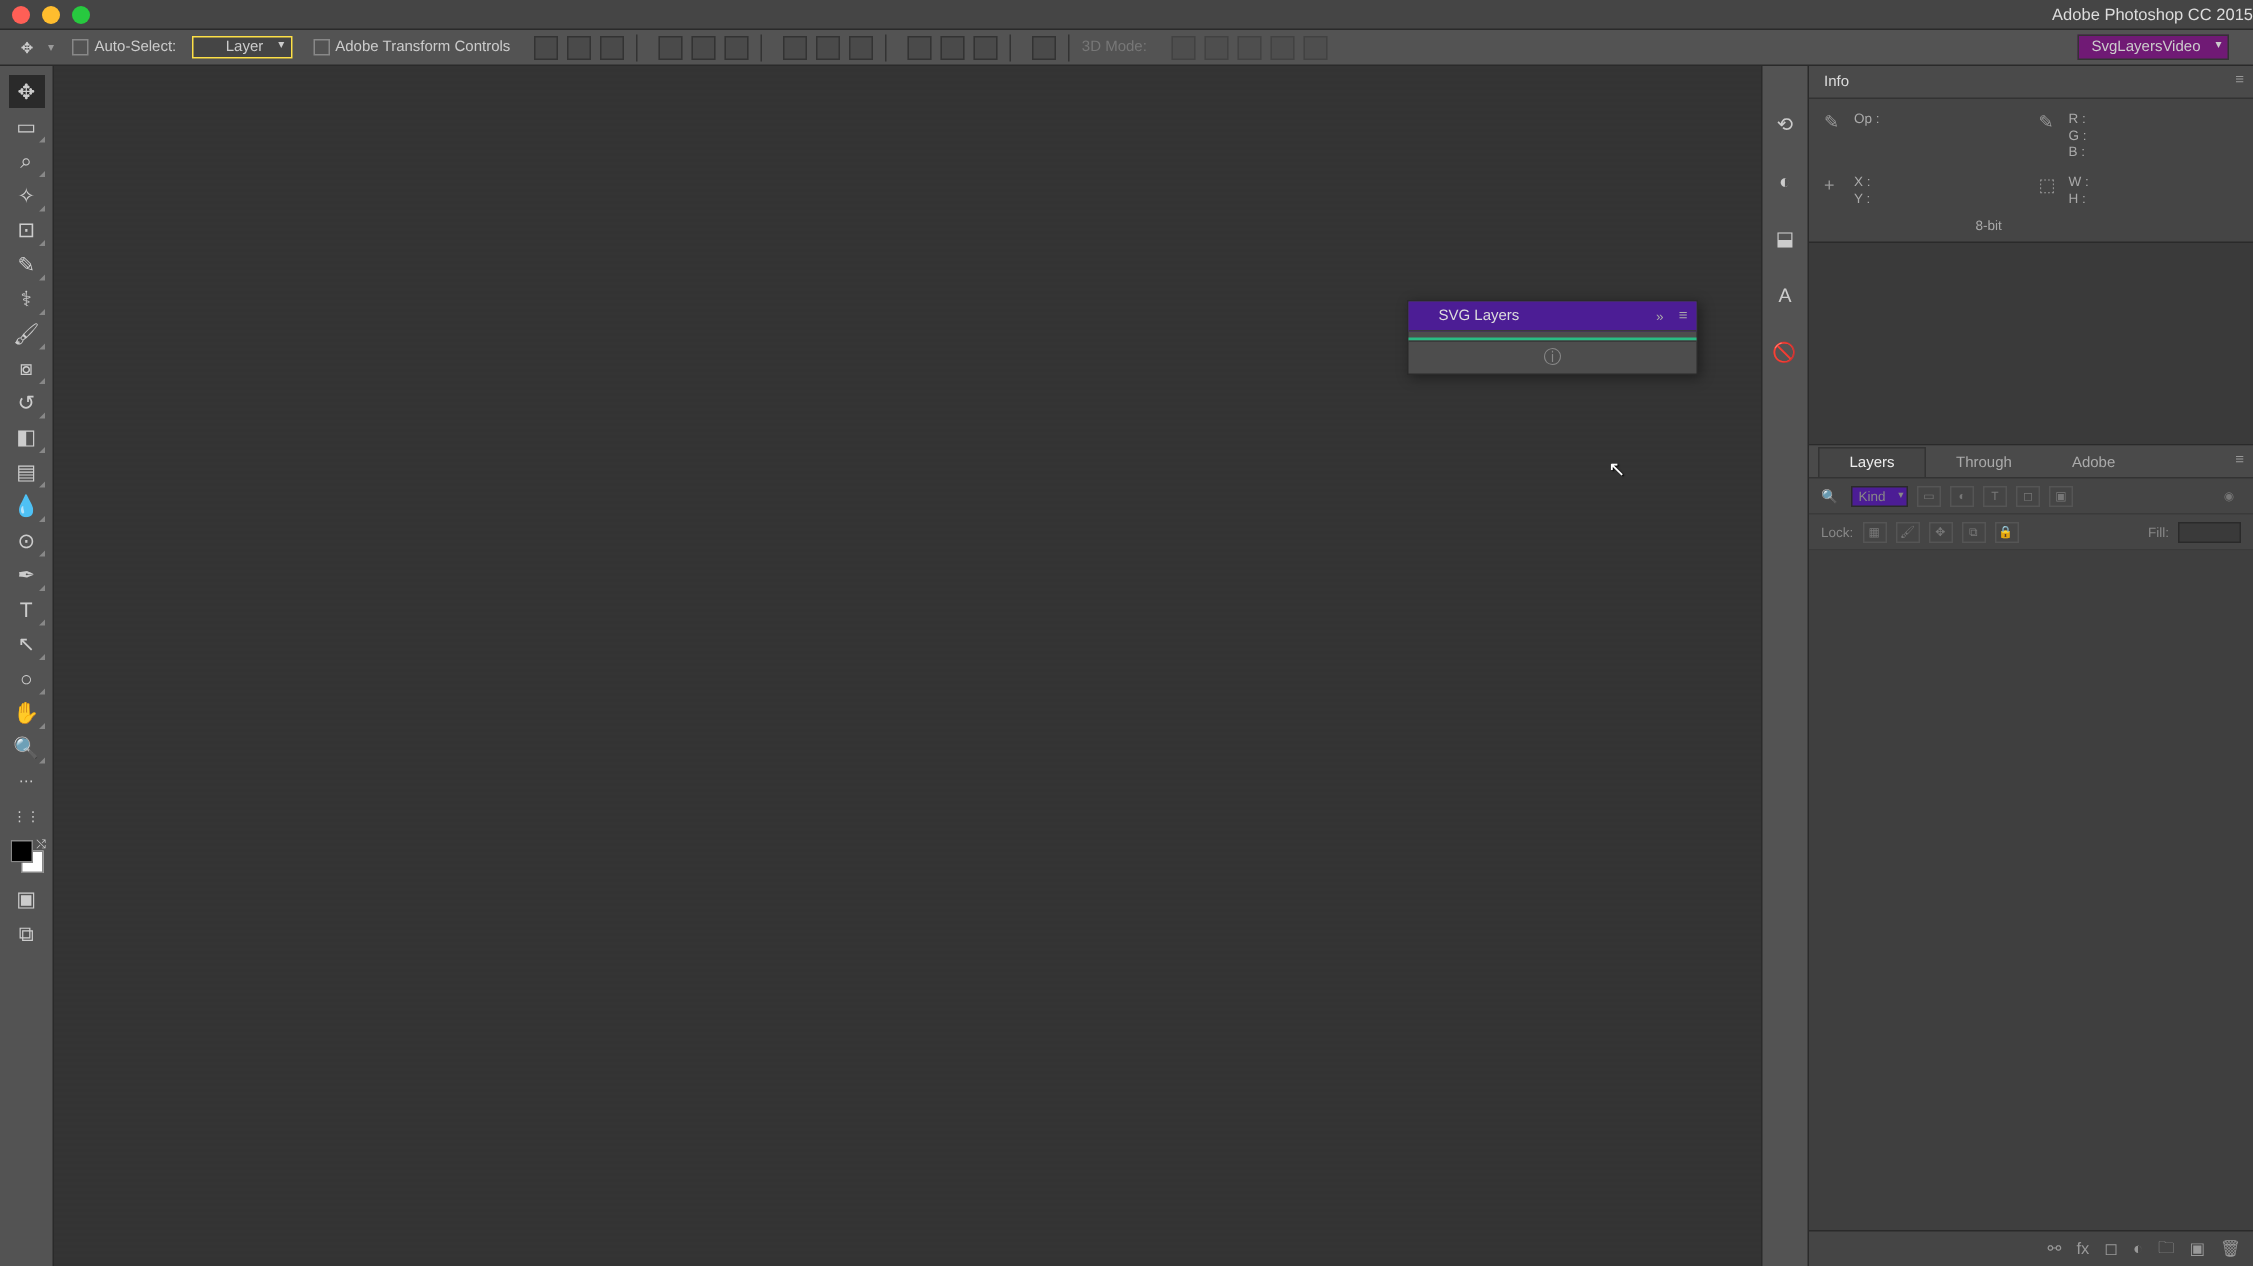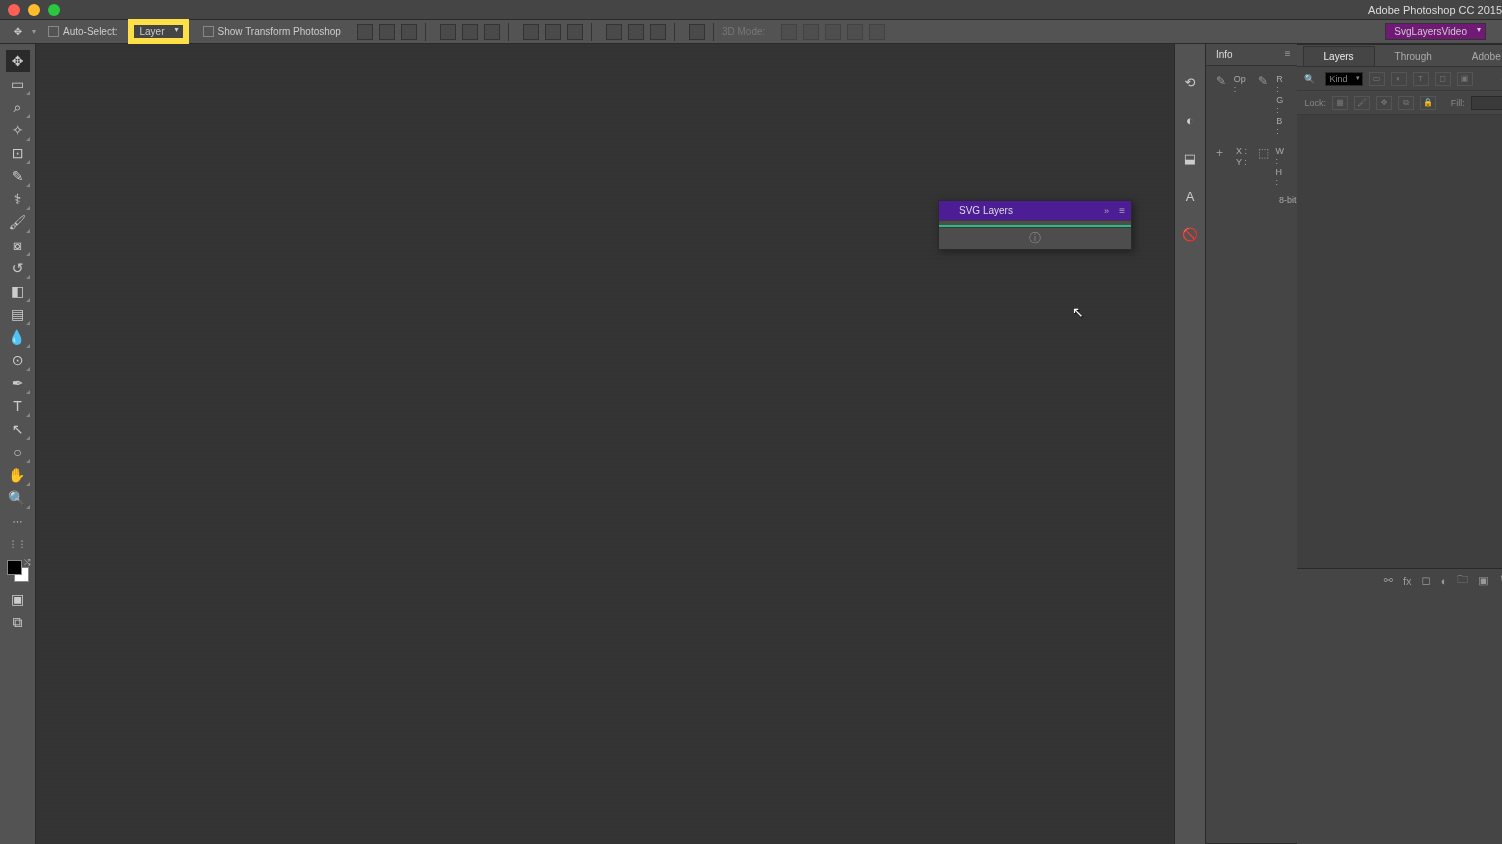--- a/index.html
+++ b/index.html
@@ -8,55 +8,55 @@
 .traffic div{width:12px;height:12px;border-radius:50%}
 .tl-close{background:#ff5f56}
 .tl-min{background:#ffbd2e}
 .tl-max{background:#27c93f}
 .titlebar{height:20px;background:#454545;text-align:right;line-height:20px;color:#ddd;font-size:11px;border-bottom:1px solid #2a2a2a}
 .optbar{height:24px;background:#535353;border-bottom:1px solid #2a2a2a;display:flex;align-items:center;padding:0 8px;color:#ccc;font-size:10px;position:relative}
 .optbar .move-ico{width:20px;height:20px;display:flex;align-items:center;justify-content:center;margin-right:4px}
 .optbar .chevd{font-size:8px;color:#999;margin-right:12px}
 .optbar .chk{width:11px;height:11px;border:1px solid #888;margin-right:4px}
 .optbar .lbl{margin-right:10px}
-.optbar .sel{background:#454545;border:6px solid #fde047;padding:1px 18px 1px 6px;margin-right:14px;position:relative}
+.optbar .sel{background:#454545;border:1px solid #fde047;padding:1px 18px 1px 22px;margin-right:14px;position:relative}
 .optbar .sel::after{content:"▾";position:absolute;right:4px;top:0;font-size:8px}
 .optbar .align-grp{display:flex;gap:6px;margin-left:6px}
 .optbar .aicn{width:16px;height:16px;background:#4a4a4a;border:1px solid #333}
 .optbar .sep{width:1px;height:18px;background:#333;margin:0 8px}
 .optbar .modelbl{color:#777}
 .optbar .workspace{position:absolute;right:16px;background:#701a75;border:1px solid #333;padding:2px 18px 2px 8px;font-size:10px}
 .optbar .workspace::after{content:"▾";position:absolute;right:4px;top:1px;font-size:8px}
 .mainrow{display:flex;height:800px}
 .toolcol{width:36px;background:#535353;border-right:1px solid #2a2a2a;display:flex;flex-direction:column;align-items:center;padding-top:6px}
 .tool{width:24px;height:22px;display:flex;align-items:center;justify-content:center;color:#ccc;font-size:14px;margin-bottom:1px;position:relative;cursor:pointer}
 .tool.active{background:#2a2a2a}
 .tool::after{content:"";position:absolute;right:0;bottom:0;width:0;height:0;border-right:4px solid #888;border-top:4px solid transparent}
 .tool.single::after{display:none}
 .canvas{flex:1;background:#333;position:relative;background-image:repeating-linear-gradient(0deg,#333,#333 2px,#343434 2px,#343434 4px)}
 .dockcol{width:32px;background:#535353;border-left:1px solid #2a2a2a;border-right:1px solid #2a2a2a;display:flex;flex-direction:column;align-items:center;padding-top:28px;gap:18px}
 .dockcol .dicn{width:20px;height:20px;color:#ccc;font-size:13px;display:flex;align-items:center;justify-content:center;cursor:pointer}
-.rightcol{width:296px;background:#454545;display:flex;flex-direction:row}
+.rightcol{width:296px;background:#454545;display:flex;flex-direction:column}
 .infopanel{background:#454545;border-bottom:1px solid #2a2a2a}
 .ptab{height:22px;display:flex;align-items:center;padding-left:10px;color:#ddd;font-size:10px;border-bottom:1px solid #333;background:#4a4a4a;position:relative}
 .ptab .menuico{position:absolute;right:6px;top:4px;color:#999;font-size:10px}
 .infogrid{padding:8px 10px;display:grid;grid-template-columns:1fr 1fr;gap:10px;color:#aaa;font-size:9px}
 .infoitem{display:flex;align-items:flex-start;gap:6px}
 .infoico{width:14px;height:14px;color:#999;font-size:12px}
 .infolines{display:flex;flex-direction:column;gap:1px}
-.infopanel .bitdepth{text-align:left;padding-left:73px;color:#aaa;font-size:9px;padding-bottom:6px}
+.infopanel .bitdepth{text-align:left;padding-left:111px;color:#aaa;font-size:9px;padding-bottom:6px}
 .emptyspace{flex:1;background:#3a3a3a}
 .layerspanel{background:#454545;border-top:1px solid #2a2a2a;height:548px;display:flex;flex-direction:column}
 .ltabs{height:22px;display:flex;align-items:flex-end;padding-left:6px;background:#4a4a4a;border-bottom:1px solid #333;position:relative}
 .ltab{padding:4px 20px;font-size:10px;color:#aaa;cursor:pointer}
 .ltab.active{color:#eee;background:#454545;border-top:1px solid #333;border-left:1px solid #333;border-right:1px solid #333}
 .ltabs .menuico{position:absolute;right:6px;top:4px;color:#999;font-size:10px}
 .lrow{height:24px;display:flex;align-items:center;padding:0 8px;gap:6px;border-bottom:1px solid #3a3a3a;font-size:9px;color:#888}
 .lrow .srch{flex:0 0 14px;color:#888}
-.lrow .kind{background:#000000;border:1px solid #2a2a2a;padding:1px 14px 1px 4px;position:relative;color:#888}
+.lrow .kind{background:#4c1d95;border:1px solid #2a2a2a;padding:1px 14px 1px 4px;position:relative;color:#888}
 .lrow .kind::after{content:"▾";position:absolute;right:2px;font-size:7px}
 .lrow .ficn{width:16px;height:14px;border:1px solid #555;color:#777;font-size:8px;display:flex;align-items:center;justify-content:center}
 .lrow2 .sel{background:#3a3a3a;border:1px solid #2a2a2a;padding:1px 14px 1px 4px;position:relative;width:96px;color:#888}
 .lrow2 .sel::after{content:"▾";position:absolute;right:2px;font-size:7px}
 .lrow input[type=text]{background:#3a3a3a;border:1px solid #2a2a2a;width:42px;color:#888;font-size:9px;padding:1px 3px}
 .lbody{flex:1;background:#3f3f3f}
 .lfoot{height:24px;border-top:1px solid #2a2a2a;display:flex;align-items:center;justify-content:flex-end;padding-right:8px;gap:10px;color:#999;font-size:11px}
 .lfoot span{cursor:pointer}
 
 .svgpanel{position:absolute;left:938px;top:200px;width:194px;background:#4d4d4d;border:1px solid #2a2a2a;box-shadow:2px 2px 8px rgba(0,0,0,.4)}
@@ -92,21 +92,21 @@
   <span>Adobe Photoshop CC 2015</span>
 </div>
 
 <div class="optbar">
   <div class="move-ico">✥</div>
   <div class="chevd">▾</div>
   <div class="chk"></div>
   <span class="lbl">Auto-Select:</span>
   <div class="sel"><span>Layer</span></div>
   <div class="chk"></div>
-  <span class="lbl">Show Transform Photoshop</span>
+  <span class="lbl">Adobe Transform Controls</span>
   <div class="align-grp">
     <div class="aicn"></div>
     <div class="aicn"></div>
     <div class="aicn"></div>
   </div>
   <div class="sep"></div>
   <div class="align-grp">
     <div class="aicn"></div>
     <div class="aicn"></div>
     <div class="aicn"></div>

